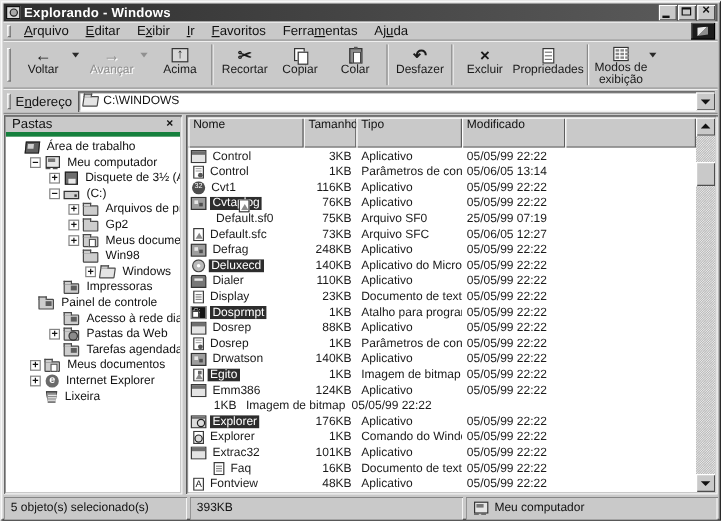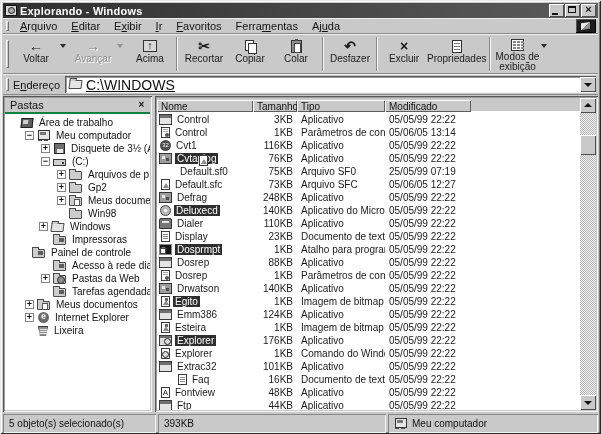--- a/index.html
+++ b/index.html
@@ -53,43 +53,43 @@
     box-shadow:4px 0 0 #888, 8px 0 0 #888, 0 3px 0 #888, 4px 3px 0 #888, 8px 3px 0 #888, 0 6px 0 #888, 4px 6px 0 #888, 8px 6px 0 #888; }
   .ic-upfolder { width:14px; height:12px; background:#d8d8d8; border:1px solid #333; position:relative; }
   .ic-upfolder::after { content:"↑"; position:absolute; left:0; right:0; top:-2px; text-align:center; font-size:11px; font-weight:bold; color:#111; }
   
   .addressbar { height:21px; }
   .addr-label { font-size:11px; color:#111; margin-right:5px; }
   .addr-label u { text-decoration:underline; }
   .combo { flex:1; height:17px; background:#fff; display:flex; align-items:center; padding-left:2px;
     box-shadow: inset 1px 1px 0 #5a5a5a, inset -1px -1px 0 #f4f4f4, inset 2px 2px 0 #9b9b9b; position:relative; }
   .combo .folder { margin:0 4px 0 2px; }
-  .combo .val { font-size:14px; color:#111; flex:1;text-decoration:underline; }
+  .combo .val { font-size:10px; color:#111; flex:1; }
   .combo-drop { width:16px; height:15px; background:#c9c9c9; margin:0; flex:none; position:relative;
     box-shadow: inset 1px 1px 0 #fff, inset -1px -1px 0 #4e4e4e; }
   .combo-drop::after { content:""; position:absolute; left:4px; top:6px; border-left:4px solid transparent; border-right:4px solid transparent; border-top:4px solid #111; }
   
   .main { display:flex; height:316px; margin-top:1px; }
   .pane-sunk { box-shadow: inset 1px 1px 0 #5a5a5a, inset -1px -1px 0 #f4f4f4, inset 2px 2px 0 #9b9b9b, inset -2px -2px 0 #c9c9c9; background:#fff; }
   .folders-pane { width:149px; flex:none; display:flex; flex-direction:column; padding:2px; }
-  .pane-header { height:16px; background:#c9c9c9; display:flex; align-items:center; padding:0 2px 0 5px; flex:none; border-bottom:2px solid #15803d; }
+  .pane-header { height:16px; background:#c9c9c9; display:flex; align-items:center; padding:0 2px 0 5px; flex:none; border-bottom:4px solid #15803d; }
   .pane-header .ph-label { font-size:11px; color:#111; flex:1; }
   .ph-close { width:13px; height:12px; text-align:center; font-size:10px; font-weight:bold; line-height:12px; color:#111; }
   .tree { flex:1; overflow:hidden; background:#fff; padding-top:2px; }
   .tree-item { height:13px; display:flex; align-items:center; font-size:10px; color:#111; white-space:nowrap; }
   .ebox { width:9px; height:9px; border:1px solid #848484; background:#fff; flex:none; position:relative; margin-right:3px; }
   .ebox::after { position:absolute; left:0; top:-1px; width:7px; text-align:center; font-size:9px; line-height:9px; font-weight:bold; color:#111; }
   .ebox.plus::after { content:"+"; }
   .ebox.minus::after { content:"−"; }
   .espace { width:12px; flex:none; }
   .t-label { margin-left:3px; }
   .splitter { width:3px; flex:none; }
   .files-pane { flex:1; display:flex; padding:2px; }
   .list-col { flex:1; display:flex; flex-direction:column; overflow:hidden; background:#fff; }
-  .list-header { height:14px; display:flex; flex:none; background:#c9c9c9;align-items:flex-end; }
+  .list-header { height:25px; display:flex; flex:none; background:#c9c9c9; }
   .hcell { box-shadow: inset 1px 1px 0 #fff, inset -1px -1px 0 #5e5e5e; font-size:10px; color:#111; padding:1px 4px 0 4px; white-space:nowrap; overflow:hidden; flex:none; }
   .rows { flex:1; overflow:hidden; }
   .frow { height:13px; display:flex; align-items:flex-end; font-size:10px; color:#1a1a1a; white-space:nowrap; }
   .fcell { flex:none; overflow:hidden; white-space:nowrap; padding:0 4px; }
   .fcell.name { display:flex; align-items:center; padding-left:2px; }
   .name-label { padding:0 2px; }
   .frow.sel .name-label { background:#2d2d2d; color:#fff; }
   .num { text-align:right; }
   
   .vscroll { width:16px; flex:none; display:flex; flex-direction:column; background-color:#b9b9b9;
@@ -311,21 +311,21 @@
           <div class="tree-item" style="padding-left: 52px;">
             <span class="ebox plus"></span>
             <span class="icn t-folder-docs"></span>
             <span class="t-label">Meus documentos</span>
           </div>
           <div class="tree-item" style="padding-left: 52px;">
             <span class="espace"></span>
             <span class="icn t-folder"></span>
             <span class="t-label">Win98</span>
           </div>
-          <div class="tree-item" style="padding-left: 34px;">
+          <div class="tree-item" style="padding-left: 66px;">
             <span class="ebox plus"></span>
             <span class="icn t-folder-open"></span>
             <span class="t-label">Windows</span>
           </div>
           <div class="tree-item" style="padding-left: 36px;">
             <span class="espace"></span>
             <span class="icn t-folder-printer"></span>
             <span class="t-label">Impressoras</span>
           </div>
           <div class="tree-item" style="padding-left: 15px;">
@@ -514,24 +514,20 @@
             <div class="frow">
               <span class="fcell name" style="width: 96px;">
                 <span class="icn i-window-app"></span>
                 <span class="name-label">Emm386</span>
               </span>
               <span class="fcell num" style="width: 44px;">124KB</span>
               <span class="fcell" style="width: 88px;">Aplicativo</span>
               <span class="fcell" style="width: 86px;">05/05/99 22:22</span>
             </div>
             <div class="frow">
-              <span class="fcell name" style="width: 96px;">
-                <span class="icn i-bitmap"></span>
-                <span class="name-label">Esteira</span>
-              </span>
               <span class="fcell num" style="width: 44px;">1KB</span>
               <span class="fcell" style="width: 88px;">Imagem de bitmap</span>
               <span class="fcell" style="width: 86px;">05/05/99 22:22</span>
             </div>
             <div class="frow sel">
               <span class="fcell name" style="width: 96px;">
                 <span class="icn i-explorer"></span>
                 <span class="name-label">Explorer</span>
               </span>
               <span class="fcell num" style="width: 44px;">176KB</span>

